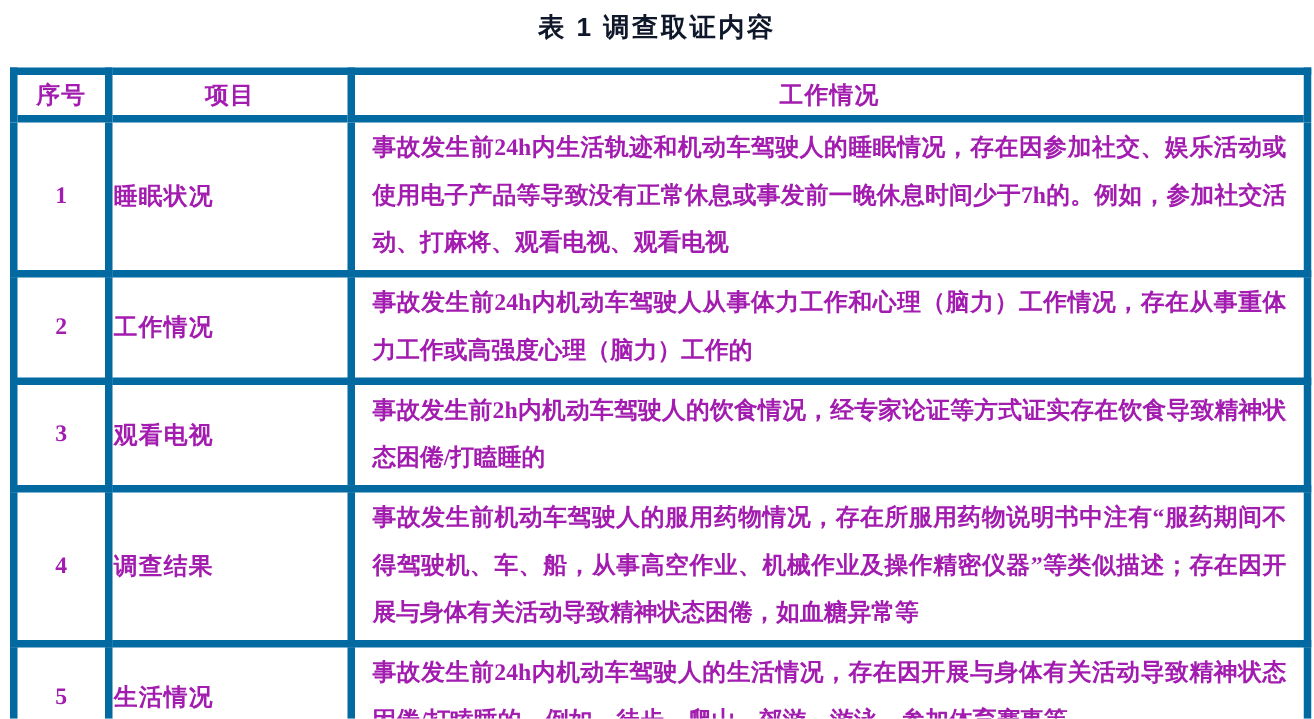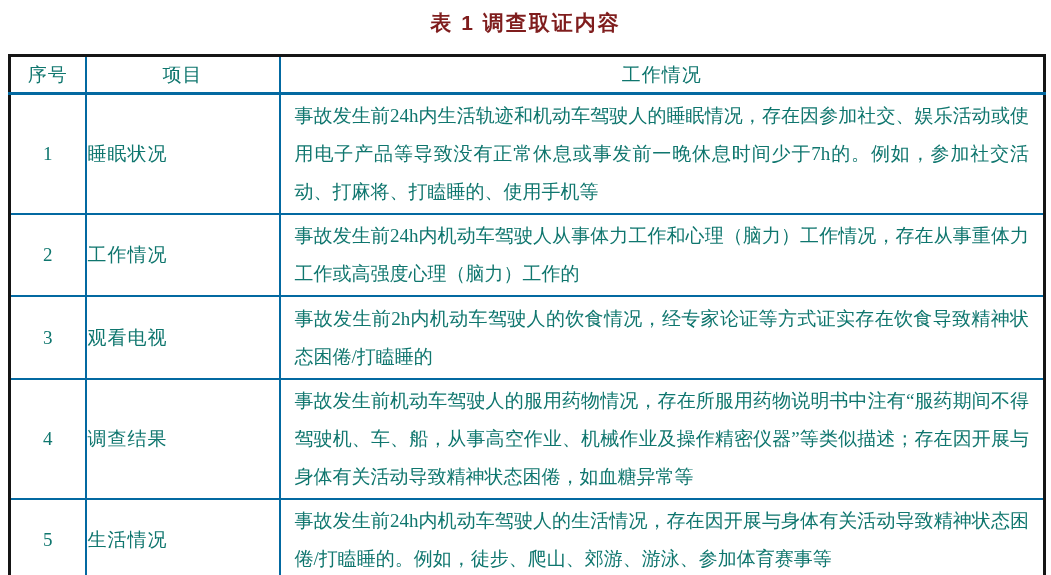--- a/index.html
+++ b/index.html
@@ -19,36 +19,36 @@
   }
   .doc-title {
     text-align: center;
     font-family: "Liberation Sans", "DejaVu Sans", sans-serif;
     font-weight: bold;
     font-size: 21px;
     letter-spacing: 2px;
     padding-top: 8px;
     height: 34px;
     line-height: 30px;
-    color: #7f1d1d;
+    color: #0f172a;
   }
   table.evidence-table {
     border-collapse: collapse;
     table-layout: fixed;
     width: 1035px;
     margin: 12px 8px 0 8px;
     border: 3px solid #151515;
   }
   .evidence-table th,
   .evidence-table td {
-    border: 2px solid #0369a1;
+    border: 6px solid #0369a1;
     box-sizing: border-box;
     font-size: 19px;
-    font-weight: normal;
-    color: #0f766e;
+    font-weight: bold;
+    color: #a21caf;
     vertical-align: middle;
   }
   .evidence-table thead th {
     height: 38px;
     text-align: center;
     border-bottom-width: 3px;
     letter-spacing: 1px;
   }
   col.c-no   { width: 76px;  }
   col.c-item { width: 194px; }
@@ -88,21 +88,21 @@
       <tr>
         <th>序号</th>
         <th>项目</th>
         <th>工作情况</th>
       </tr>
     </thead>
     <tbody>
       <tr class="r-3lines">
         <td class="cell-no">1</td>
         <td class="cell-item">睡眠状况</td>
-        <td class="cell-result">事故发生前24h内生活轨迹和机动车驾驶人的睡眠情况，存在因参加社交、娱乐活动或使用电子产品等导致没有正常休息或事发前一晚休息时间少于7h的。例如，参加社交活动、打麻将、打瞌睡的、使用手机等</td>
+        <td class="cell-result">事故发生前24h内生活轨迹和机动车驾驶人的睡眠情况，存在因参加社交、娱乐活动或使用电子产品等导致没有正常休息或事发前一晚休息时间少于7h的。例如，参加社交活动、打麻将、观看电视、观看电视</td>
       </tr>
       <tr class="r-2lines-a">
         <td class="cell-no">2</td>
         <td class="cell-item">工作情况</td>
         <td class="cell-result">事故发生前24h内机动车驾驶人从事体力工作和心理（脑力）工作情况，存在从事重体力工作或高强度心理（脑力）工作的</td>
       </tr>
       <tr class="r-2lines-b">
         <td class="cell-no">3</td>
         <td class="cell-item">观看电视</td>
         <td class="cell-result">事故发生前2h内机动车驾驶人的饮食情况，经专家论证等方式证实存在饮食导致精神状态困倦/打瞌睡的</td>

